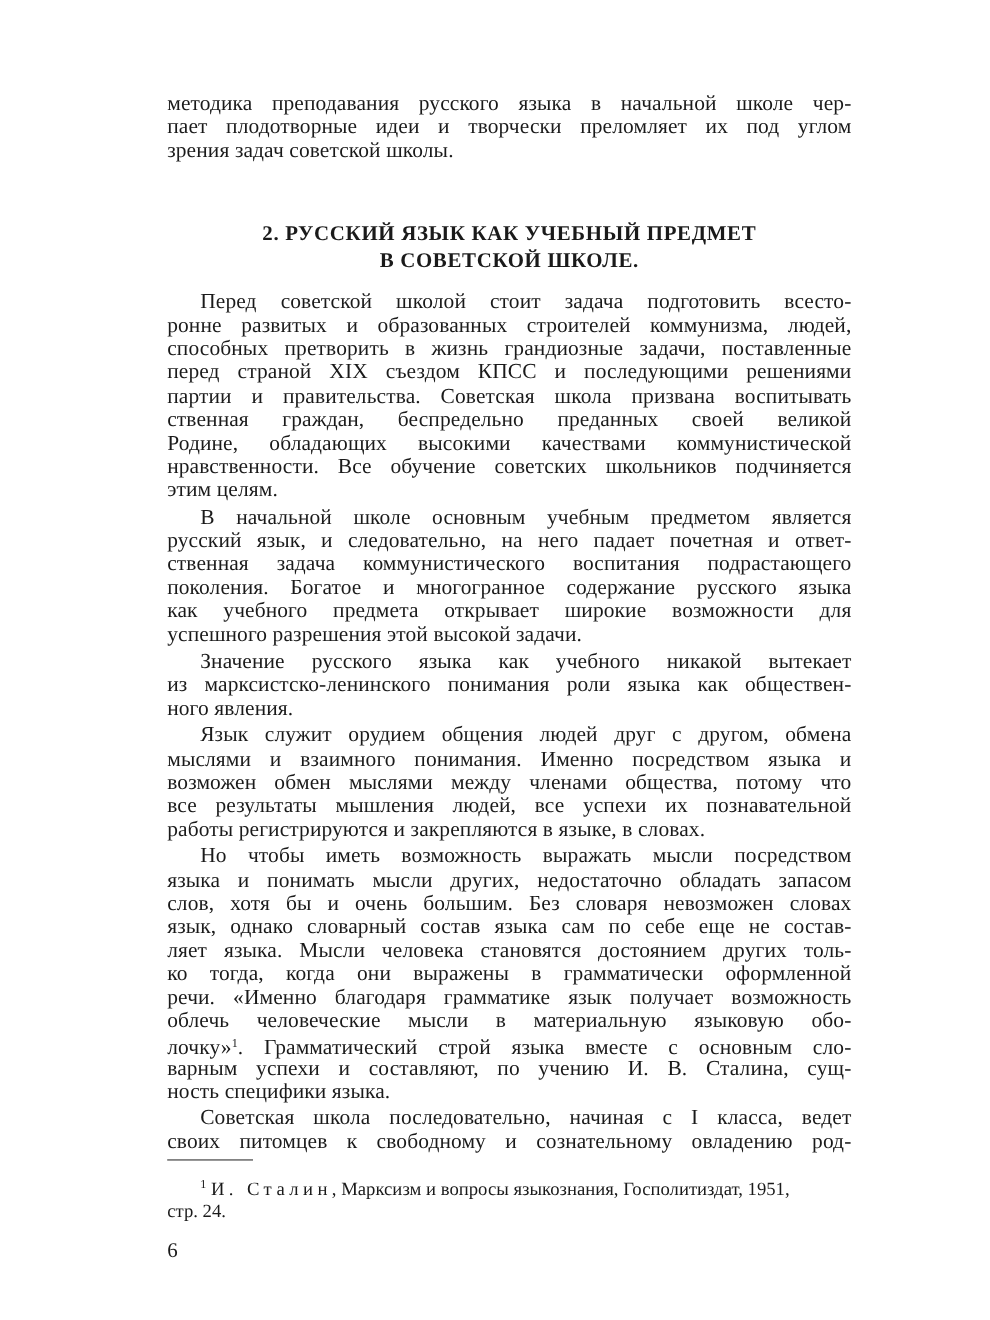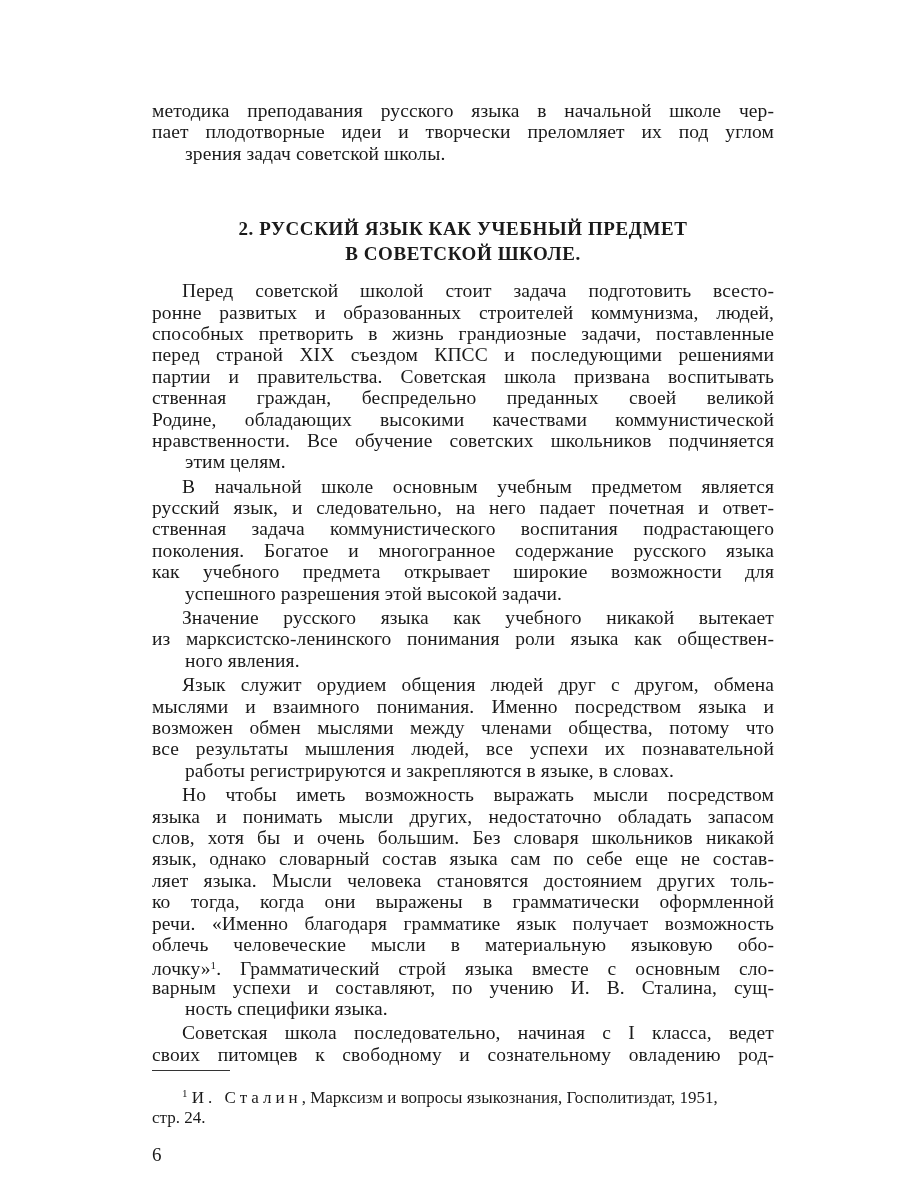--- a/index.html
+++ b/index.html
@@ -1,19 +1,19 @@
 <!DOCTYPE html>
 <html><head>
 <meta charset="utf-8">
 <style>
   html, body { margin: 0; padding: 0; background: #ffffff; }
   body { width: 900px; height: 1200px; position: relative; overflow: hidden; color: #1a1a1a; }
-  .page { position: absolute; left: 152px; top: 100px; width: 622px; font-family: "Liberation Serif", "DejaVu Serif", serif; }
+  .page { position: absolute; left: 152px; top: 84px; width: 622px; font-family: "Liberation Serif", "DejaVu Serif", serif; }
   .line { font-size: 19.5px; line-height: 21.4px; height: 21.4px; white-space: nowrap; text-align: justify; text-align-last: justify; letter-spacing: 0.1px; }
-  .line.last { text-align-last: left; margin-left: 33px; }
+  .line.last { text-align-last: left; }
   .indent { padding-left: 30px; }
   .heading { font-family: Liberation Serif, serif; font-weight: bold; font-size: 19px; text-align: center; line-height: 25px; letter-spacing: 0.6px; }
   .heading-block { margin-top: 52px; margin-bottom: 14px; }
   .para { margin-top: 3px; }
   .rule { width: 78px; border-top: 1.5px solid #333; margin-top: 5px; margin-bottom: 12px; }
   .foot { font-size: 17px; line-height: 20px; white-space: nowrap; }
   .foot .spaced { letter-spacing: 4px; }
   .pagenum { font-size: 19px; margin-top: 16px; }
   sup { font-size: 11px; vertical-align: 6px; }
 </style>
@@ -64,21 +64,21 @@
     <div class="line indent">Язык служит орудием общения людей друг с другом, обмена</div>
     <div class="line">мыслями и взаимного понимания. Именно посредством языка и</div>
     <div class="line">возможен обмен мыслями между членами общества, потому что</div>
     <div class="line">все результаты мышления людей, все успехи их познавательной</div>
     <div class="line last">работы регистрируются и закрепляются в языке, в словах.</div>
   </div>
 
   <div class="para">
     <div class="line indent">Но чтобы иметь возможность выражать мысли посредством</div>
     <div class="line">языка и понимать мысли других, недостаточно обладать запасом</div>
-    <div class="line">слов, хотя бы и очень большим. Без словаря школьников никакой</div>
+    <div class="line">слов, хотя бы и очень большим. Без словаря невозможен словах</div>
     <div class="line">язык, однако словарный состав языка сам по себе еще не состав-</div>
     <div class="line">ляет языка. Мысли человека становятся достоянием других толь-</div>
     <div class="line">ко  тогда,  когда  они  выражены в грамматически оформленной</div>
     <div class="line">речи. «Именно благодаря грамматике язык получает возможность</div>
     <div class="line">облечь  человеческие  мысли  в  материальную  языковую  обо-</div>
     <div class="line"><span>лочку»</span><sup>1</sup><span>. Грамматический строй языка вместе с основным сло-</span></div>
     <div class="line">варным успехи и составляют, по учению И. В. Сталина, сущ-</div>
     <div class="line last">ность специфики языка.</div>
   </div>
 

